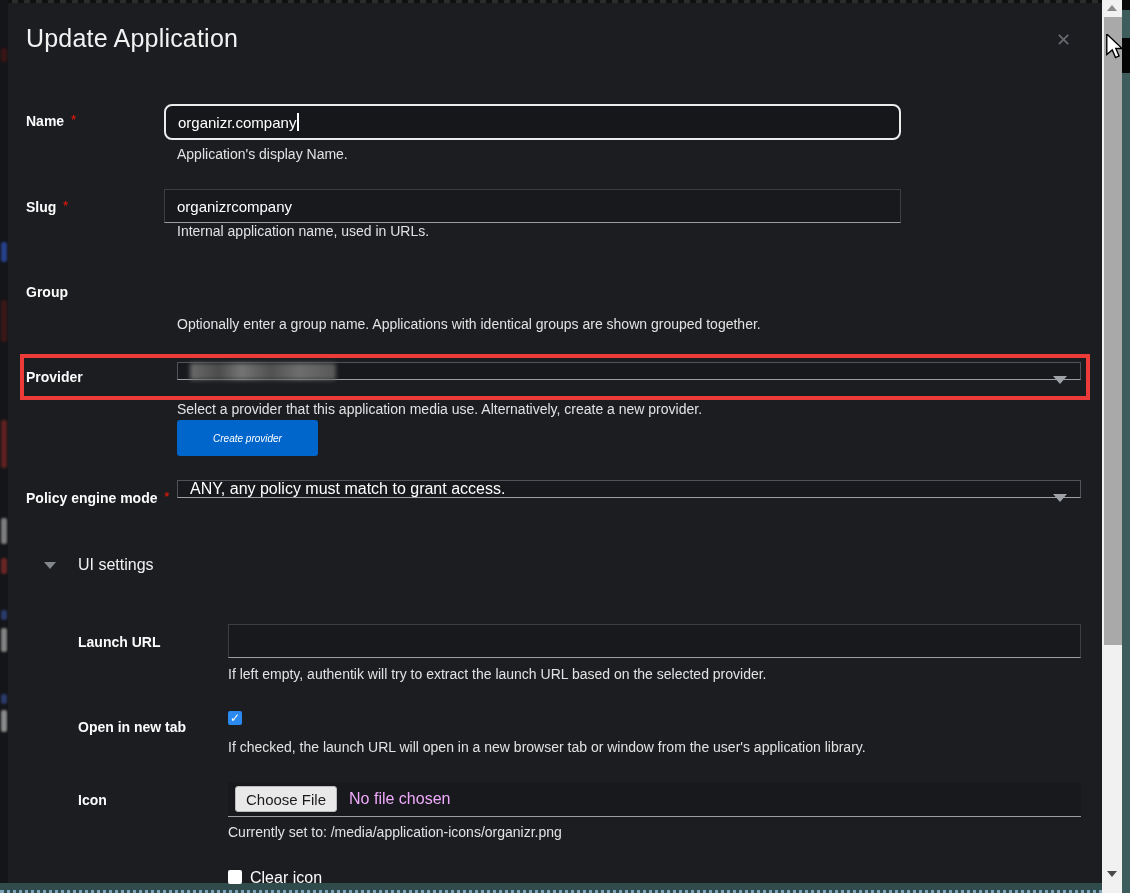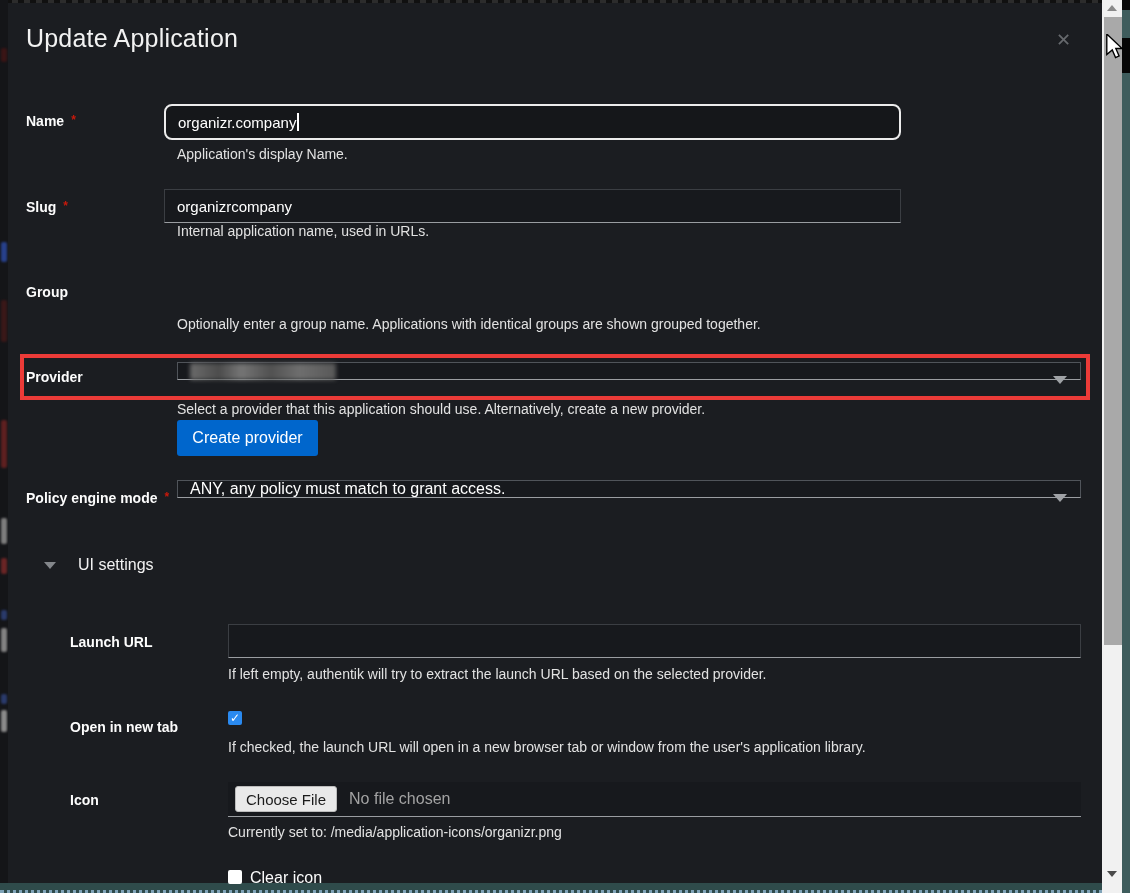--- a/index.html
+++ b/index.html
@@ -27,21 +27,21 @@
   .tri-up{width:0;height:0;border-left:5px solid transparent;border-right:5px solid transparent;border-bottom:6px solid #8a8a8a;}
   .tri-down{width:0;height:0;border-left:5px solid transparent;border-right:5px solid transparent;border-top:6px solid #4a4a4a;}
   .sb-thumb{position:absolute;left:0;top:17px;width:20px;height:628px;background:#a9a9a9;border-left:2px solid #f1f1f1;box-sizing:border-box;}
   
   .cursor{position:absolute;left:1106px;top:34px;z-index:60;}
   
   .title{position:absolute;left:26px;top:24px;font-size:25px;font-weight:500;color:#f2f2f2;letter-spacing:.2px;}
   .close-x{position:absolute;left:1056px;top:29px;font-size:18px;font-weight:700;color:#66696d;cursor:pointer;}
   
   .lbl{position:absolute;left:26px;font-size:14px;font-weight:700;color:#fcfcfc;}
-  .lbl-nested{left:70px;text-align:center;}
+  .lbl-nested{left:78px;text-align:center;}
   .req{color:#c9190b;font-size:12px;margin-left:7px;position:relative;top:-2px;font-weight:700;}
   .helper{position:absolute;font-size:14px;color:#e2e2e2;}
   .txt-input{
     position:absolute;left:164px;width:737px;height:34px;box-sizing:border-box;
     background:#17191d;border:1px solid #3b3e43;border-bottom:1px solid #9a9da1;
     color:#fff;font-size:15px;padding:0 12px;font-family:"Liberation Sans","DejaVu Sans",sans-serif;
     outline:none;border-radius:0;
   }
   .txt-input.focused{
     border:2px solid #ececec;border-radius:8px;background:#15171a;height:36px;
@@ -56,38 +56,38 @@
   .redact{
     width:146px;height:17px;border-radius:2px;filter:blur(2px);
     background:linear-gradient(90deg,#6b6b6b 0%,#4c4c4c 20%,#757575 35%,#515151 55%,#6e6e6e 75%,#585858 100%);
   }
   .annotation{
     position:absolute;left:20px;top:354px;width:1070px;height:46px;box-sizing:border-box;
     border:4px solid #ec3b38;z-index:50;pointer-events:none;
   }
   .btn-primary{
     position:absolute;left:177px;top:420px;width:141px;height:36px;
-    background:#0066cc;color:#fff;border:none;border-radius:3px;font-size:16px;
-    font-family:"Liberation Sans","DejaVu Sans",sans-serif;cursor:pointer;
+    background:#0066cc;color:#fff;border:none;border-radius:3px;font-size:10px;
+    font-family:"Liberation Sans","DejaVu Sans",sans-serif;cursor:pointer;font-style:italic;
   }
   .group-header{position:absolute;left:44px;top:556px;display:flex;align-items:center;gap:22px;cursor:pointer;}
   .group-header .chev{width:0;height:0;border-left:6px solid transparent;border-right:6px solid transparent;border-top:7px solid #84878b;}
   .group-header .gh-label{font-size:16px;color:#f2f2f2;}
   .checkbox{position:absolute;width:14px;height:14px;border-radius:2px;box-sizing:border-box;}
   .checkbox.checked{background:#2a8af0;color:#fff;font-size:12px;line-height:14px;text-align:center;font-weight:700;}
   .checkbox.unchecked{background:#ffffff;}
   .file-field{
     position:absolute;left:228px;top:782px;width:853px;height:35px;box-sizing:border-box;
     background:#17191d;border-bottom:1px solid #9a9da1;display:flex;align-items:center;padding-left:7px;gap:12px;
   }
   .file-btn{
     height:26px;padding:0 10px;background:#e9e9e9;border:1px solid #bcbcbc;border-radius:3px;
     color:#1a1a1a;font-size:15px;font-family:"Liberation Sans","DejaVu Sans",sans-serif;cursor:pointer;
   }
-  .file-status{font-size:16px;color:#a3a3a3;}
+  .file-status{font-size:16px;color:#f0abfc;}
   .caret-blink{display:inline-block;width:2px;height:18px;background:#fff;vertical-align:middle;margin-left:1px;}
   .nested-input{left:228px !important;width:853px !important;}
 </style>
 </head>
 <body>
 
 <div class="page">
 
   <div class="edge-top"></div>
   <div class="left-strip">
@@ -141,21 +141,21 @@
   <div class="lbl" style="top:284px;">Group</div>
   <div class="helper" style="left:177px;top:316px;">Optionally enter a group name. Applications with identical groups are shown grouped together.</div>
 
   <div class="annotation"></div>
 
   <div class="lbl" style="top:369px;">Provider</div>
   <div class="sel" style="top:362px;">
     <div class="redact"></div>
     <div class="caret"></div>
   </div>
-  <div class="helper" style="left:177px;top:401px;">Select a provider that this application should use. Alternatively, create a new provider.</div>
+  <div class="helper" style="left:177px;top:401px;">Select a provider that this application media use. Alternatively, create a new provider.</div>
   <button class="btn-primary">Create provider</button>
 
   <div class="lbl" style="top:490px;"><span>Policy engine mode</span><span class="req">*</span></div>
   <div class="sel" style="top:480px;">
     <span>ANY, any policy must match to grant access.</span>
     <div class="caret"></div>
   </div>
 
   <div class="group-header">
     <div class="chev"></div>

